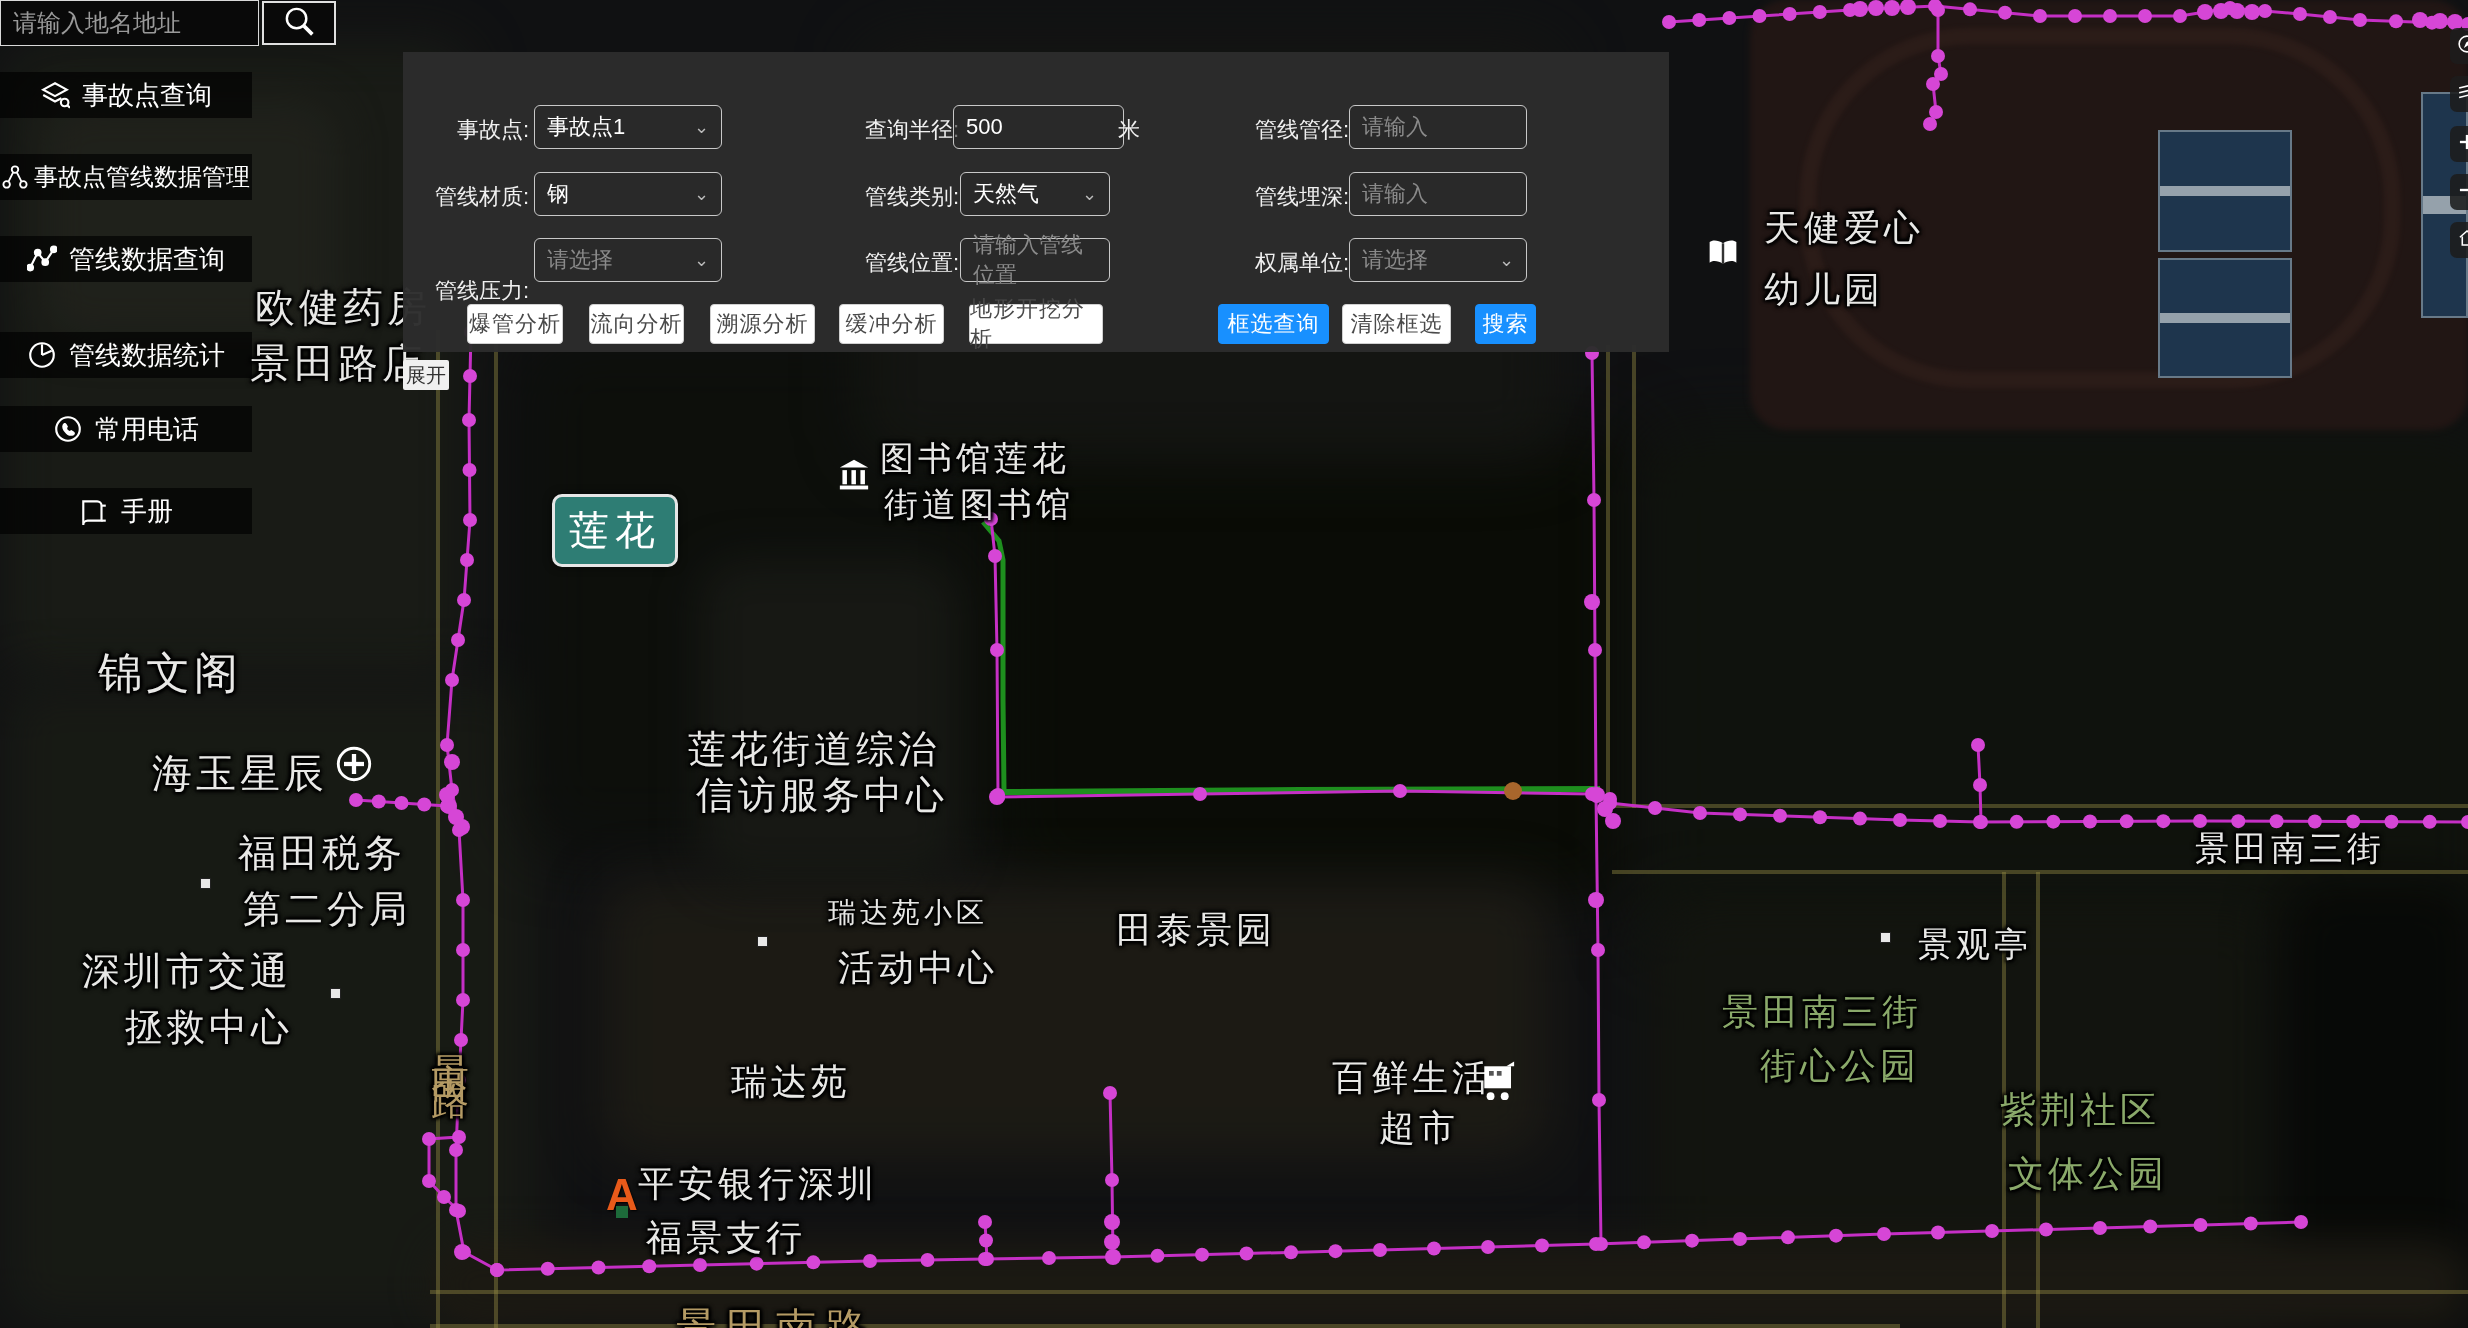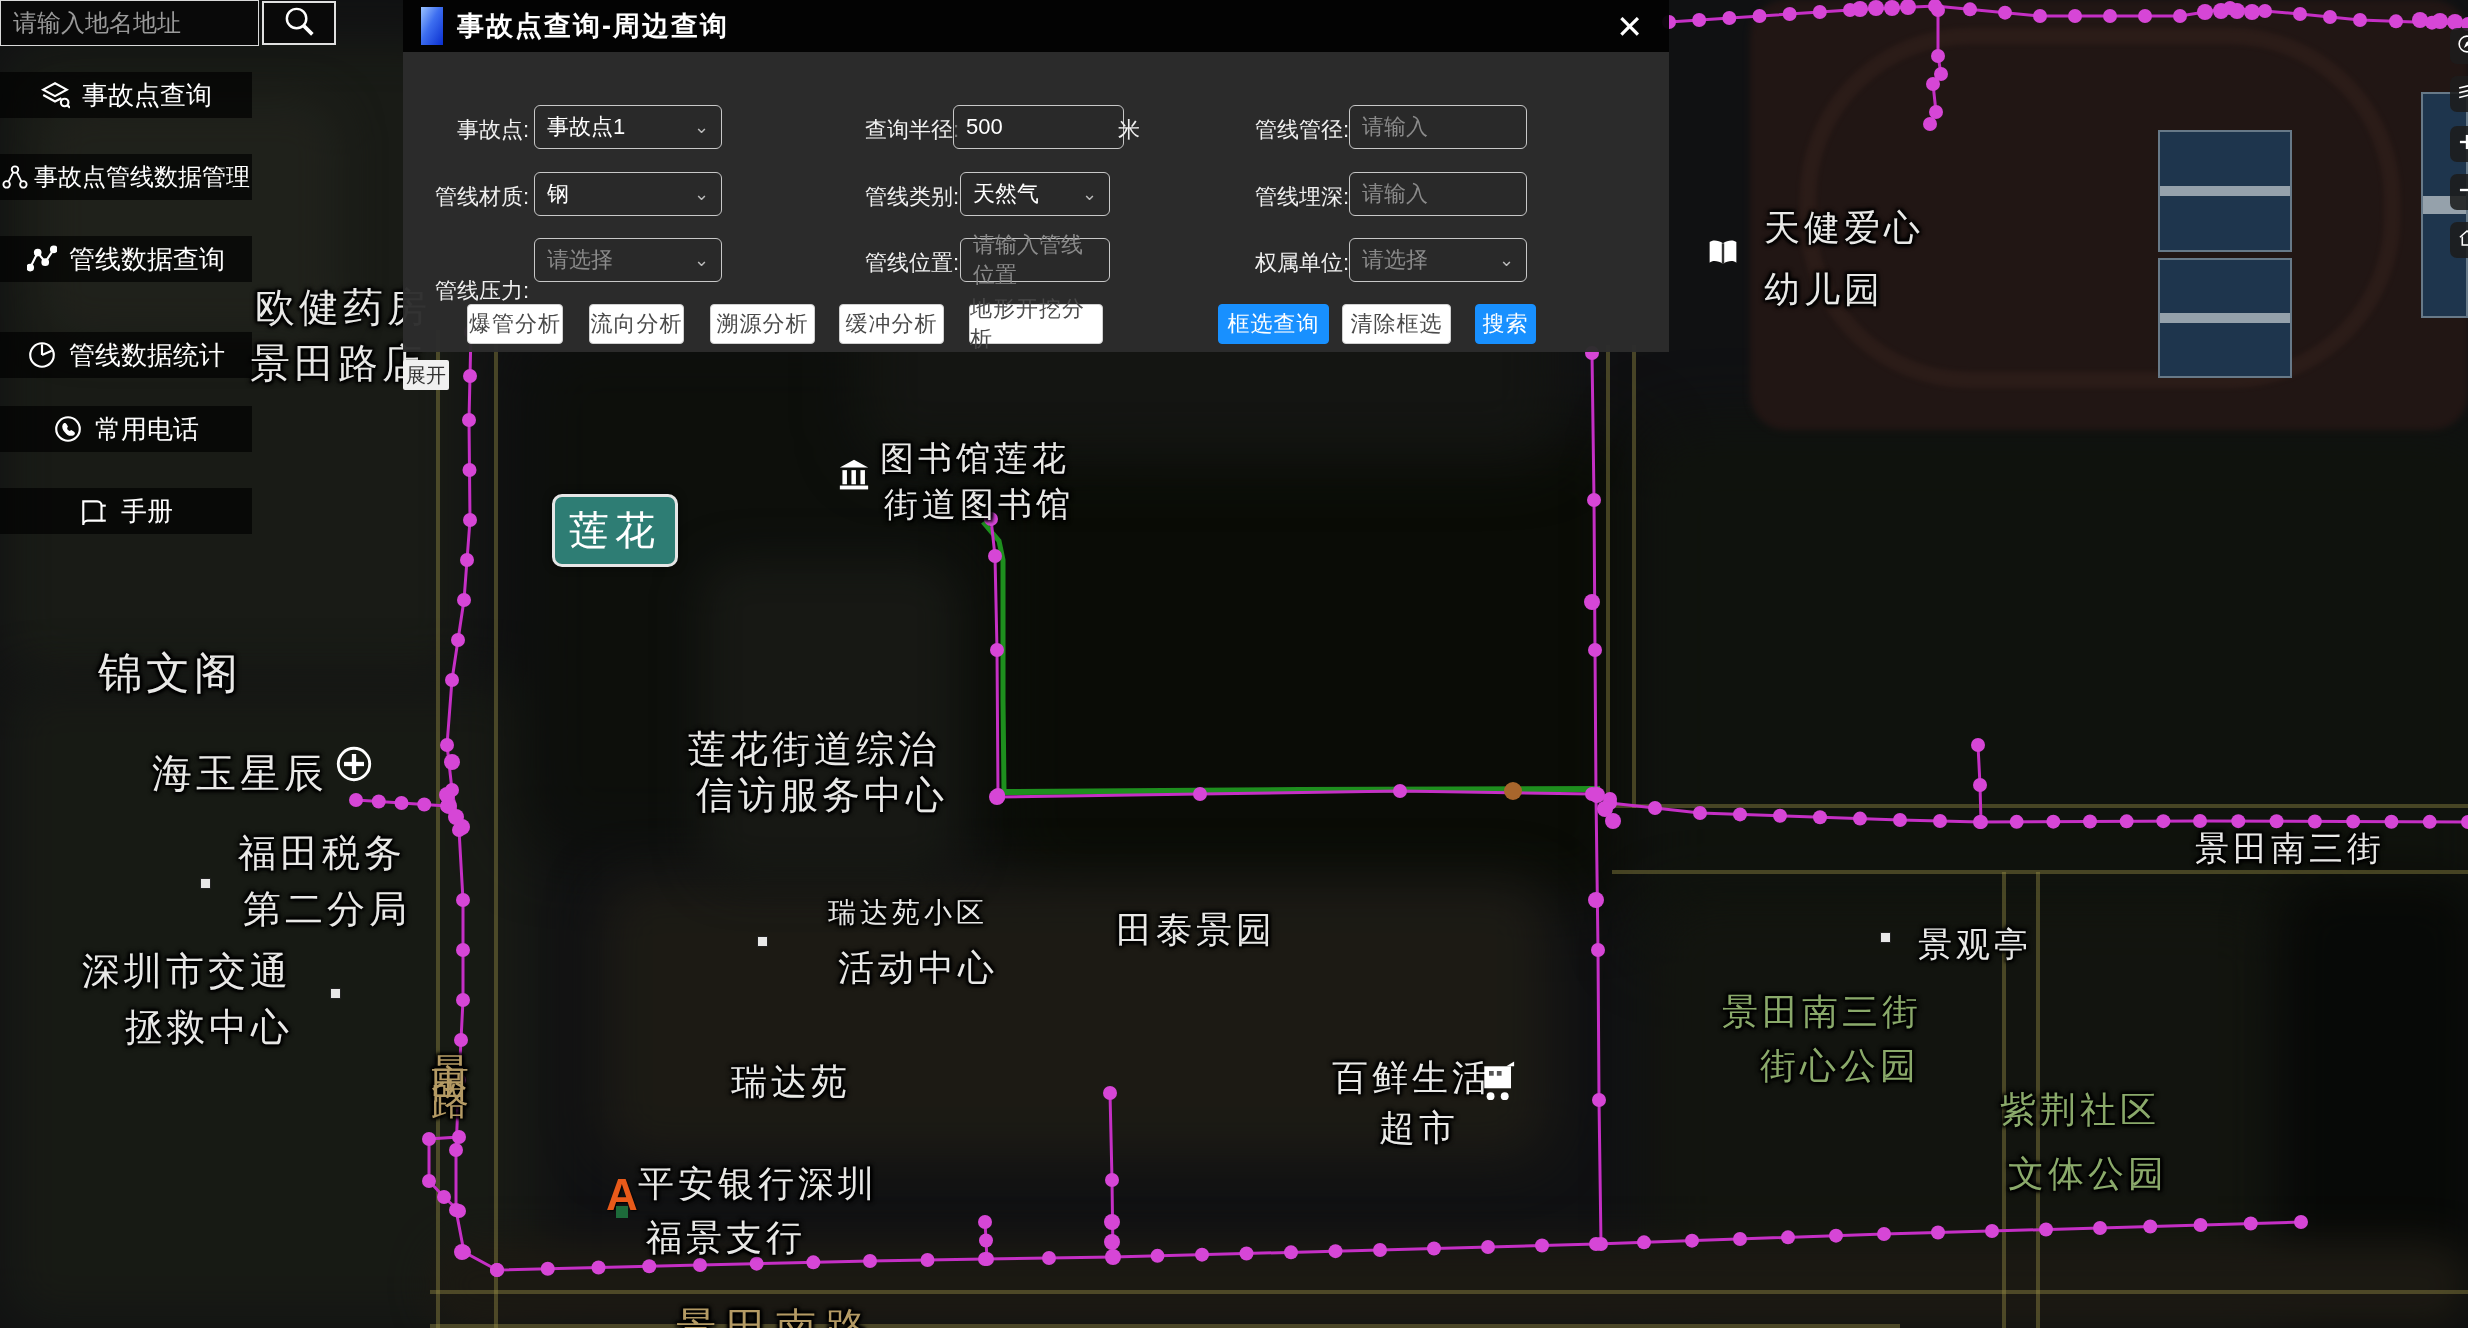--- a/index.html
+++ b/index.html
@@ -449,25 +449,20 @@
             <path d="M4 5 h13 a4 4 0 0 1 4 4 v14 h-13 a4 4 0 0 0 -4 4 Z"></path>
             <line x1="21" y1="9" x2="25" y2="9"></line>
             <line x1="21" y1="23" x2="25" y2="23"></line>
           </svg>
         </span>
                  <span>手册</span>
       </div>
     </div>
 
   <div class="dialog">
-    <div class="dlg-head">
-      <div class="dlg-bar"></div>
-      <div class="dlg-title">事故点查询-周边查询</div>
-      <div class="dlg-close">✕</div>
-    </div>
     <div class="dlg-body">
       <div id="form-area">
           <div class="fld-label" style="left: 0px; top: 63px;">事故点:</div>
           <div class="ctrl" style="left: 131px; top: 53px; width: 188px;">
             <span>事故点1</span>
             <span class="chev">⌄</span>
           </div>
           <div class="fld-label" style="left: 430px; top: 63px;">查询半径:</div>
           <div class="ctrl" style="left: 550px; top: 53px; width: 171px;">
             <span>500</span>

